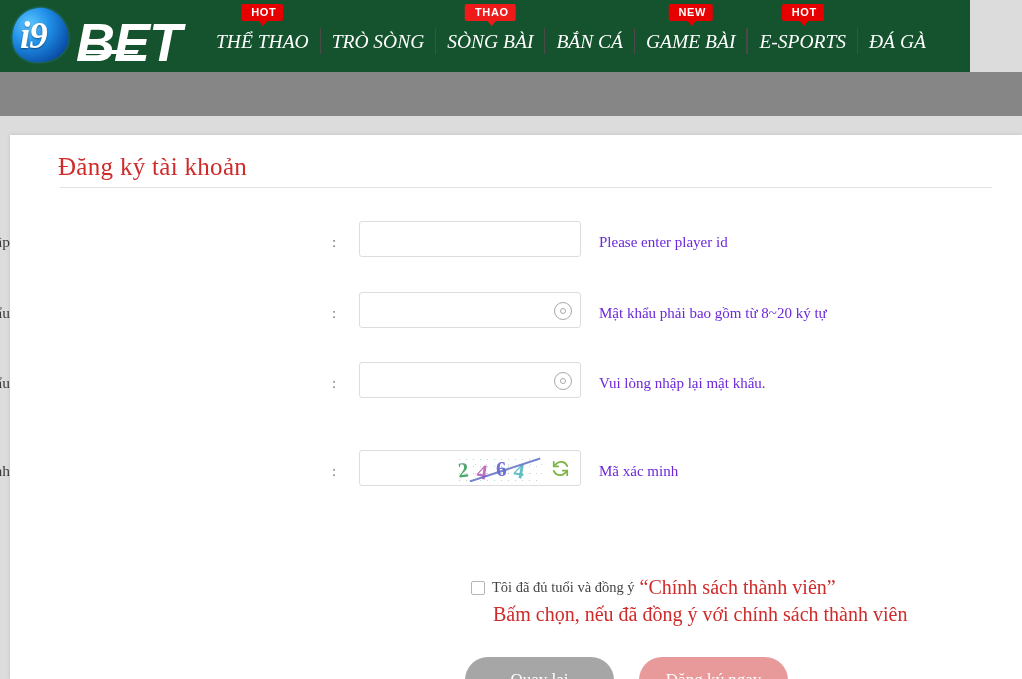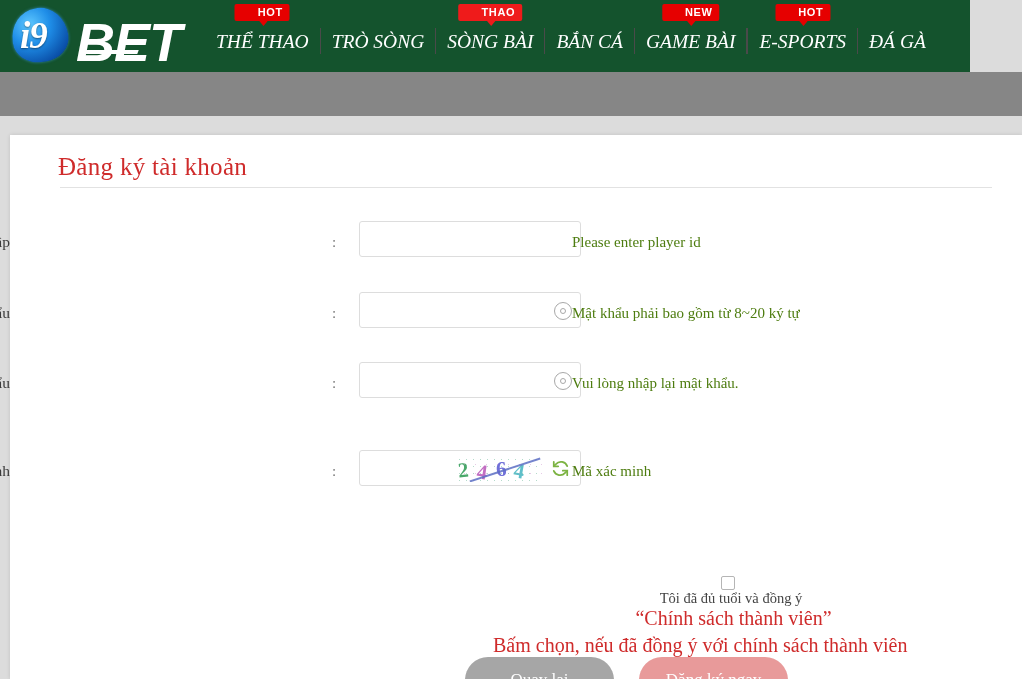--- a/index.html
+++ b/index.html
@@ -115,21 +115,21 @@
     position: absolute;
     top: 4px;
     left: 50%;
     transform: translateX(-50%);
     background: #e60000;
     color: #ffffff;
     font-family: "Liberation Sans", sans-serif;
     font-size: 11px;
     font-weight: bold;
     letter-spacing: .6px;
-    padding: 2px 7px 2px 23px;
+    padding: 2px 7px 2px 10px;
     border-radius: 2px;
     line-height: 13px;
   }
   .badge::after {
     content: "";
     position: absolute;
     bottom: -5px;
     left: 50%;
     margin-left: -4px;
     width: 0; height: 0;
@@ -228,25 +228,25 @@
     outline: none;
     background: transparent;
     padding: 0 34px 0 10px;
     box-sizing: border-box;
     font-family: "Liberation Serif", serif;
     font-size: 15px;
     color: #333;
   }
   .hint {
     position: absolute;
-    left: 562px;
+    left: 589px;
     top: 0;
     line-height: 42px;
     font-size: 15px;
-    color: #4d7c0f;
+    color: #6d28d9;
     white-space: nowrap;
   }
 
   
   .eye-icon {
     position: absolute;
     right: 8px;
     top: 9px;
     width: 18px;
     height: 18px;
@@ -320,21 +320,20 @@
     left: 461px;
     top: 441px;
     width: 520px;
   }
   .agree-line1 {
     display: flex;
     align-items: center;
     font-size: 14.5px;
     color: #444;
     white-space: nowrap;
-    flex-direction: column;
   }
   .checkbox {
     width: 14px;
     height: 14px;
     border: 1.4px solid #b5b5b5;
     border-radius: 2px;
     background: #fff;
     margin-right: 7px;
     box-sizing: border-box;
     cursor: pointer;

